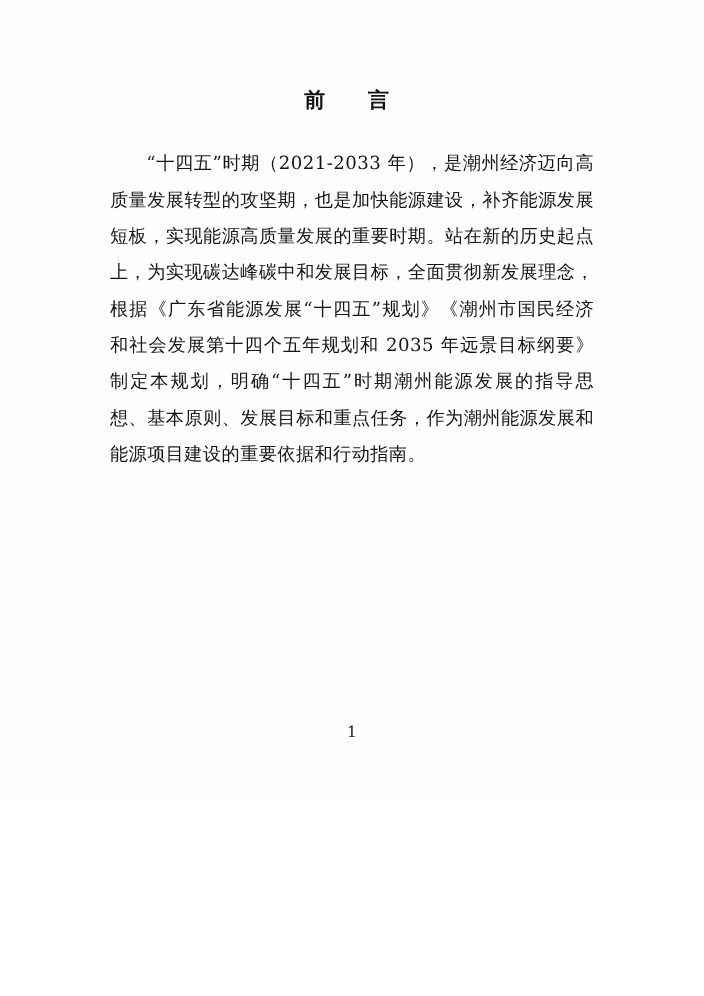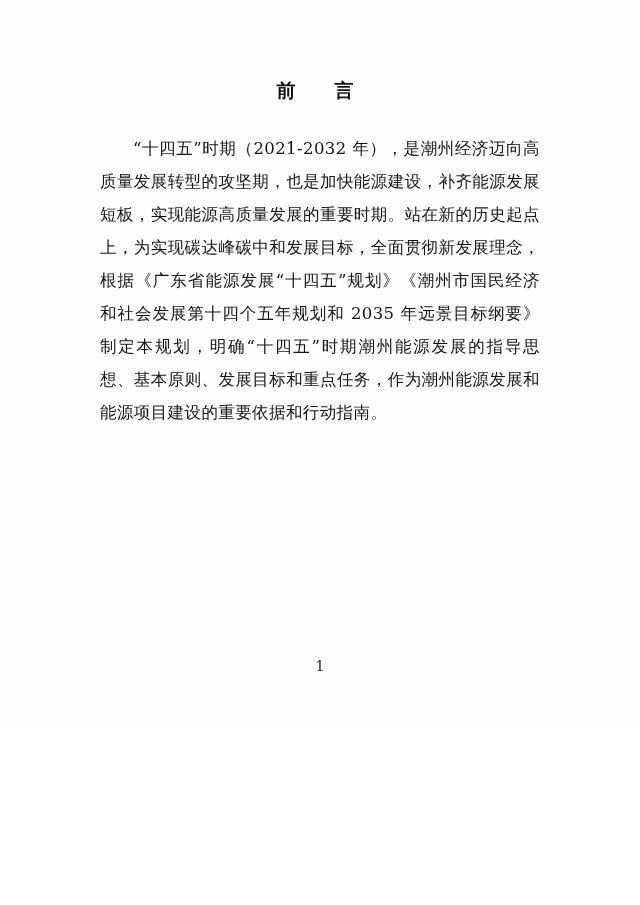--- a/index.html
+++ b/index.html
@@ -60,18 +60,18 @@
   }
 </style>
 </head>
 <body>
 
 <div class="page">
 
   <h1 class="doc-title">前　言</h1>
 
   <div class="body-block">
-    <p class="body-para">“十四五”时期（2021-2032 年），是潮州经济迈向高质量发展转型的攻坚期，也是加快能源建设，补齐能源发展短板，实现能源高质量发展的重要时期。站在新的历史起点上，为实现碳达峰碳中和发展目标，全面贯彻新发展理念，根据《广东省能源发展“十四五”规划》《潮州市国民经济和社会发展第十四个五年规划和 2035 年远景目标纲要》制定本规划，明确“十四五”时期潮州能源发展的指导思想、基本原则、发展目标和重点任务，作为潮州能源发展和能源项目建设的重要依据和行动指南。</p>
+    <p class="body-para">“十四五”时期（2021-2033 年），是潮州经济迈向高质量发展转型的攻坚期，也是加快能源建设，补齐能源发展短板，实现能源高质量发展的重要时期。站在新的历史起点上，为实现碳达峰碳中和发展目标，全面贯彻新发展理念，根据《广东省能源发展“十四五”规划》《潮州市国民经济和社会发展第十四个五年规划和 2035 年远景目标纲要》制定本规划，明确“十四五”时期潮州能源发展的指导思想、基本原则、发展目标和重点任务，作为潮州能源发展和能源项目建设的重要依据和行动指南。</p>
   </div>
 
   <div class="page-number">1</div>
 
 </div>
 
 </body></html>

